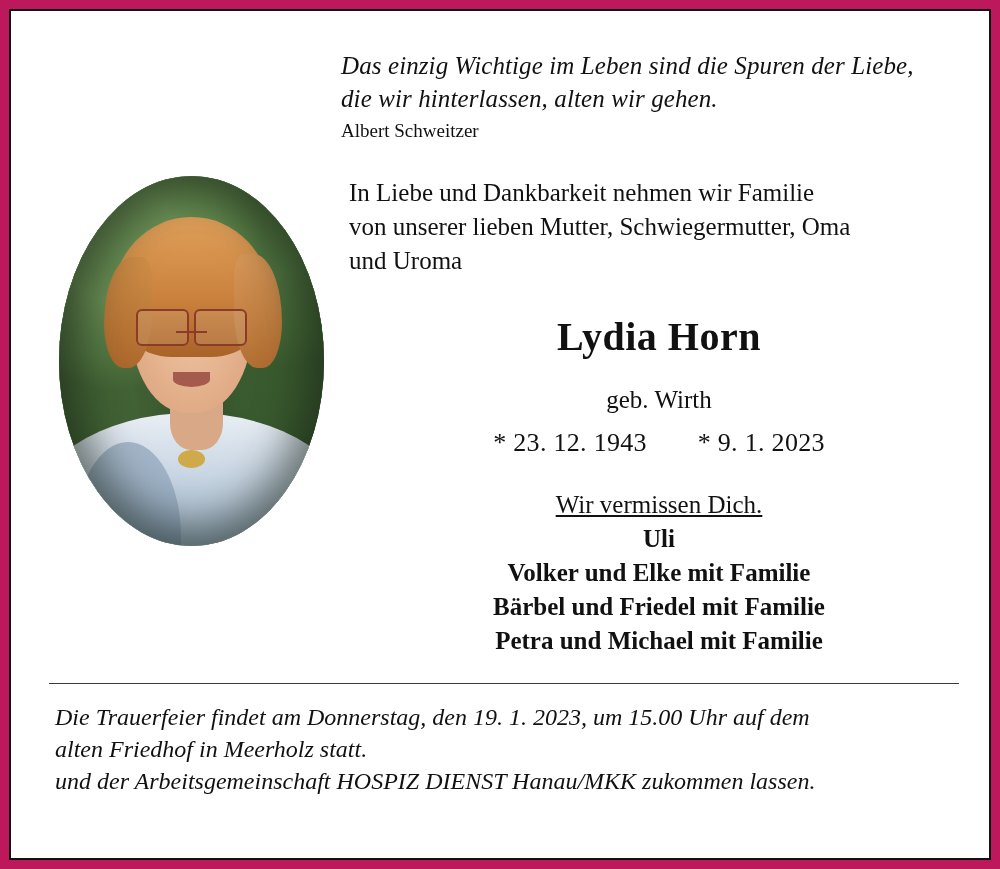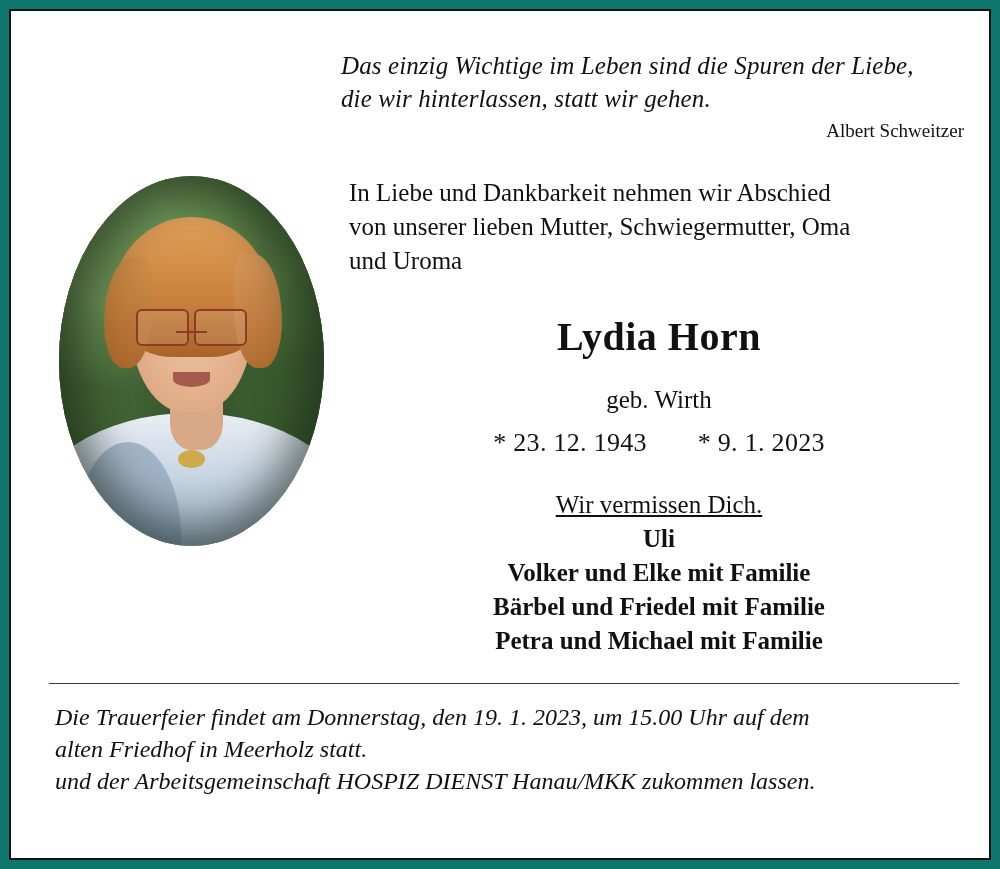--- a/index.html
+++ b/index.html
@@ -12,21 +12,21 @@
     height: 869px;
     font-family: "Liberation Serif", serif;
     color: #111111;
     overflow: hidden;
   }
   .page {
     position: relative;
     width: 1000px;
     height: 869px;
     box-sizing: border-box;
-    background: #0f766e;
+    background: #be185d;
     padding: 9px;
   }
   .inner-frame {
     position: relative;
     width: 100%;
     height: 100%;
     box-sizing: border-box;
     background: #ffffff;
     border: 2px solid #111111;
   }
@@ -45,21 +45,20 @@
     top: 38px;
     width: 625px;
   }
   .quote-line {
     font-style: italic;
     font-size: 25px;
     line-height: 33px;
     letter-spacing: 0.1px;
   }
   .quote-author {
-    text-align: right;
     font-size: 19px;
     margin-top: 5px;
     padding-right: 2px;
   }
 
   
   .portrait {
     position: absolute;
     left: 48px;
     top: 165px;
@@ -276,21 +275,21 @@
 </style>
 </head>
 <body>
 
 <div class="page">
   <div class="inner-frame">
     <div class="content">
 
       <div class="quote-block">
         <div class="quote-line">Das einzig Wichtige im Leben sind die Spuren der Liebe,</div>
-        <div class="quote-line">die wir hinterlassen, statt wir gehen.</div>
+        <div class="quote-line">die wir hinterlassen, alten wir gehen.</div>
         <div class="quote-author">Albert Schweitzer</div>
       </div>
 
       <div class="portrait">
         <div class="bg-sky"></div>
         <div class="bg-foliage"></div>
         <div class="shoulders"></div>
         <div class="shoulder-shade"></div>
         <div class="neck"></div>
         <div class="face"></div>
@@ -301,21 +300,21 @@
           <div class="lens left"></div>
           <div class="lens right"></div>
         </div>
         <div class="bridge"></div>
         <div class="mouth"></div>
         <div class="necklace"></div>
         <div class="vignette"></div>
       </div>
 
       <div class="intro">
-        <div>In Liebe und Dankbarkeit nehmen wir Abschied</div>
+        <div>In Liebe und Dankbarkeit nehmen wir Familie</div>
         <div>von unserer lieben Mutter, Schwiegermutter, Oma</div>
         <div>und Uroma</div>
       </div>
 
       <div class="name-block">
         <div class="deceased-name">Lydia Horn</div>
         <div class="maiden-name">geb. Wirth</div>
         <div class="dates">
           <span class="date-birth">* 23. 12. 1943</span>
           <span class="date-death">* 9. 1. 2023</span>

